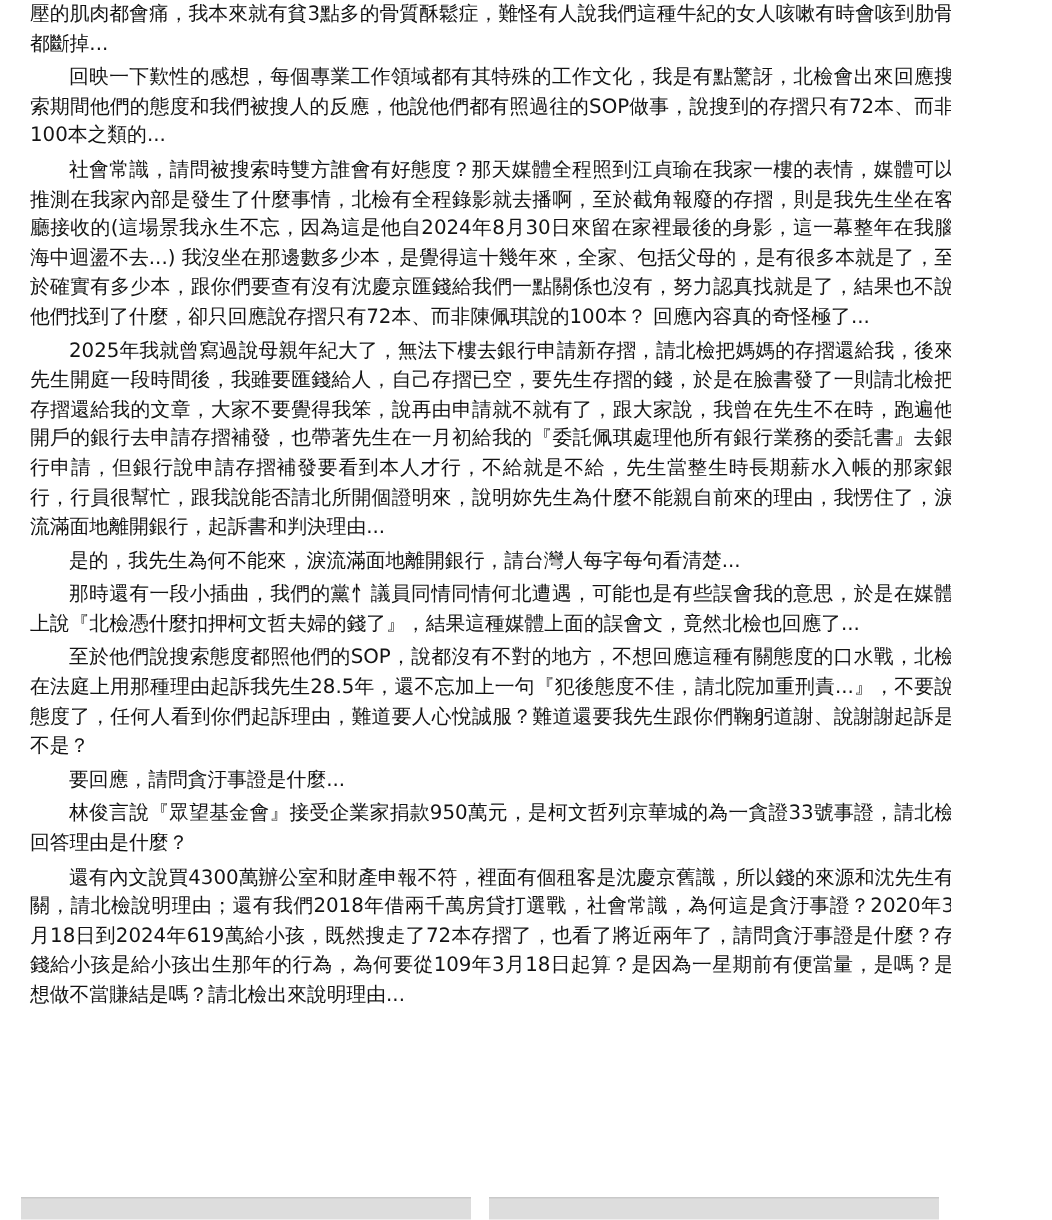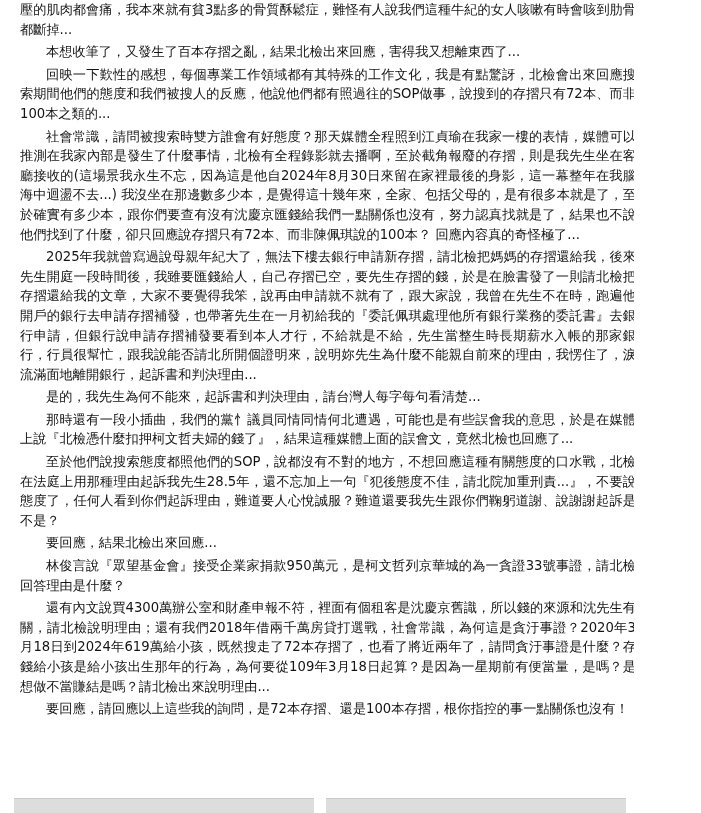--- a/index.html
+++ b/index.html
@@ -68,31 +68,29 @@
     background: #ffffff;
   }
 </style>
 </head>
 <body>
 
 <div id="doc">
 
   <div class="article">
     <p class="para first">壓的肌肉都會痛，我本來就有貧3點多的骨質酥鬆症，難怪有人說我們這種牛紀的女人咳嗽有時會咳到肋骨都斷掉...</p>
-    <p class="para indent">本想收筆了，又發生了百本存摺之亂，結果北檢出來回應，害得我又想離東西了...</p>
     <p class="para indent">回映一下歎性的感想，每個專業工作領域都有其特殊的工作文化，我是有點驚訝，北檢會出來回應搜索期間他們的態度和我們被搜人的反應，他說他們都有照過往的SOP做事，說搜到的存摺只有72本、而非100本之類的...</p>
     <p class="para indent">社會常識，請問被搜索時雙方誰會有好態度？那天媒體全程照到江貞瑜在我家一樓的表情，媒體可以推測在我家內部是發生了什麼事情，北檢有全程錄影就去播啊，至於截角報廢的存摺，則是我先生坐在客廳接收的(這場景我永生不忘，因為這是他自2024年8月30日來留在家裡最後的身影，這一幕整年在我腦海中迴盪不去...) 我沒坐在那邊數多少本，是覺得這十幾年來，全家、包括父母的，是有很多本就是了，至於確實有多少本，跟你們要查有沒有沈慶京匯錢給我們一點關係也沒有，努力認真找就是了，結果也不說他們找到了什麼，卻只回應說存摺只有72本、而非陳佩琪說的100本？ 回應內容真的奇怪極了...</p>
     <p class="para indent">2025年我就曾寫過說母親年紀大了，無法下樓去銀行申請新存摺，請北檢把媽媽的存摺還給我，後來先生開庭一段時間後，我雖要匯錢給人，自己存摺已空，要先生存摺的錢，於是在臉書發了一則請北檢把存摺還給我的文章，大家不要覺得我笨，說再由申請就不就有了，跟大家說，我曾在先生不在時，跑遍他開戶的銀行去申請存摺補發，也帶著先生在一月初給我的『委託佩琪處理他所有銀行業務的委託書』去銀行申請，但銀行說申請存摺補發要看到本人才行，不給就是不給，先生當整生時長期薪水入帳的那家銀行，行員很幫忙，跟我說能否請北所開個證明來，說明妳先生為什麼不能親自前來的理由，我愣住了，淚流滿面地離開銀行，起訴書和判決理由...</p>
-    <p class="para indent">是的，我先生為何不能來，起訴書和判決理由，請台灣人每字每句看清楚...</p>
+    <p class="para indent">是的，我先生為何不能來，淚流滿面地離開銀行，請台灣人每字每句看清楚...</p>
     <p class="para indent">那時還有一段小插曲，我們的黨忄議員同情同情何北遭遇，可能也是有些誤會我的意思，於是在媒體上說『北檢憑什麼扣押柯文哲夫婦的錢了』，結果這種媒體上面的誤會文，竟然北檢也回應了...</p>
     <p class="para indent">至於他們說搜索態度都照他們的SOP，說都沒有不對的地方，不想回應這種有關態度的口水戰，北檢在法庭上用那種理由起訴我先生28.5年，還不忘加上一句『犯後態度不佳，請北院加重刑責...』，不要說態度了，任何人看到你們起訴理由，難道要人心悅誠服？難道還要我先生跟你們鞠躬道謝、說謝謝起訴是不是？</p>
-    <p class="para indent">要回應，結果北檢出來回應...</p>
+    <p class="para indent">要回應，請問貪汙事證是什麼...</p>
     <p class="para indent">林俊言說『眾望基金會』接受企業家捐款950萬元，是柯文哲列京華城的為一貪證33號事證，請北檢回答理由是什麼？</p>
     <p class="para indent">還有內文說買4300萬辦公室和財產申報不符，裡面有個租客是沈慶京舊識，所以錢的來源和沈先生有關，請北檢說明理由；還有我們2018年借兩千萬房貸打選戰，社會常識，為何這是貪汙事證？2020年3月18日到2024年619萬給小孩，既然搜走了72本存摺了，也看了將近兩年了，請問貪汙事證是什麼？存錢給小孩是給小孩出生那年的行為，為何要從109年3月18日起算？是因為一星期前有便當量，是嗎？是想做不當賺結是嗎？請北檢出來說明理由...</p>
-    <p class="para indent">要回應，請回應以上這些我的詢問，是72本存摺、還是100本存摺，根你指控的事一點關係也沒有！</p>
   </div>
 
   <div class="right-edge"></div>
 
   <div class="bottom-strip">
     <div class="strip-seg a"></div>
     <div class="strip-seg b"></div>
   </div>
 
 </div>

